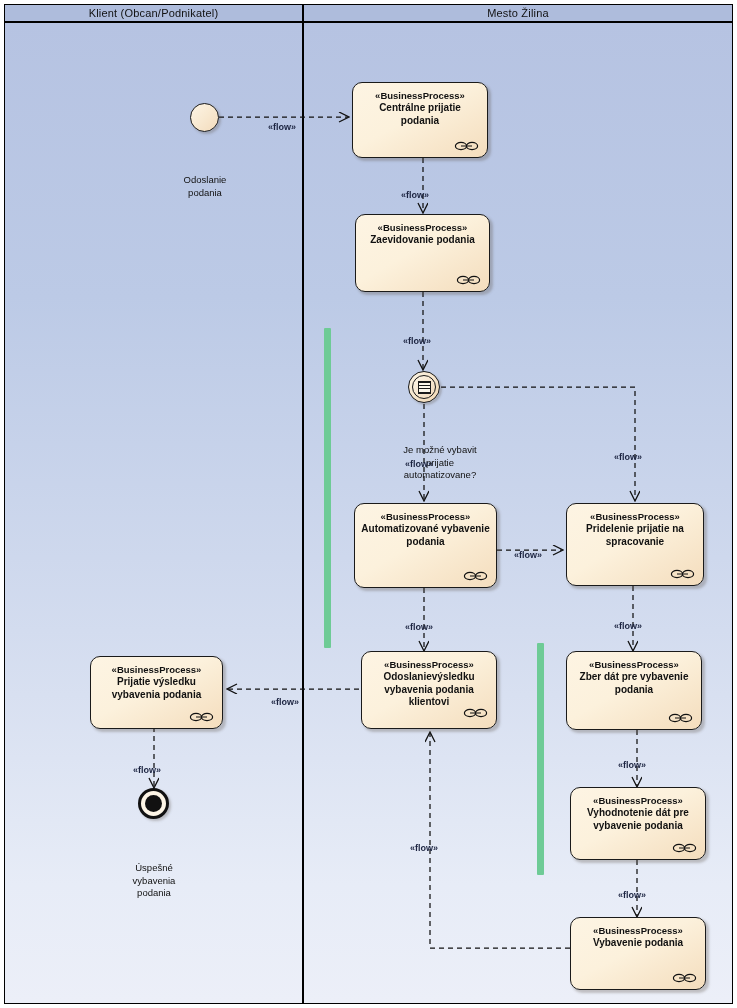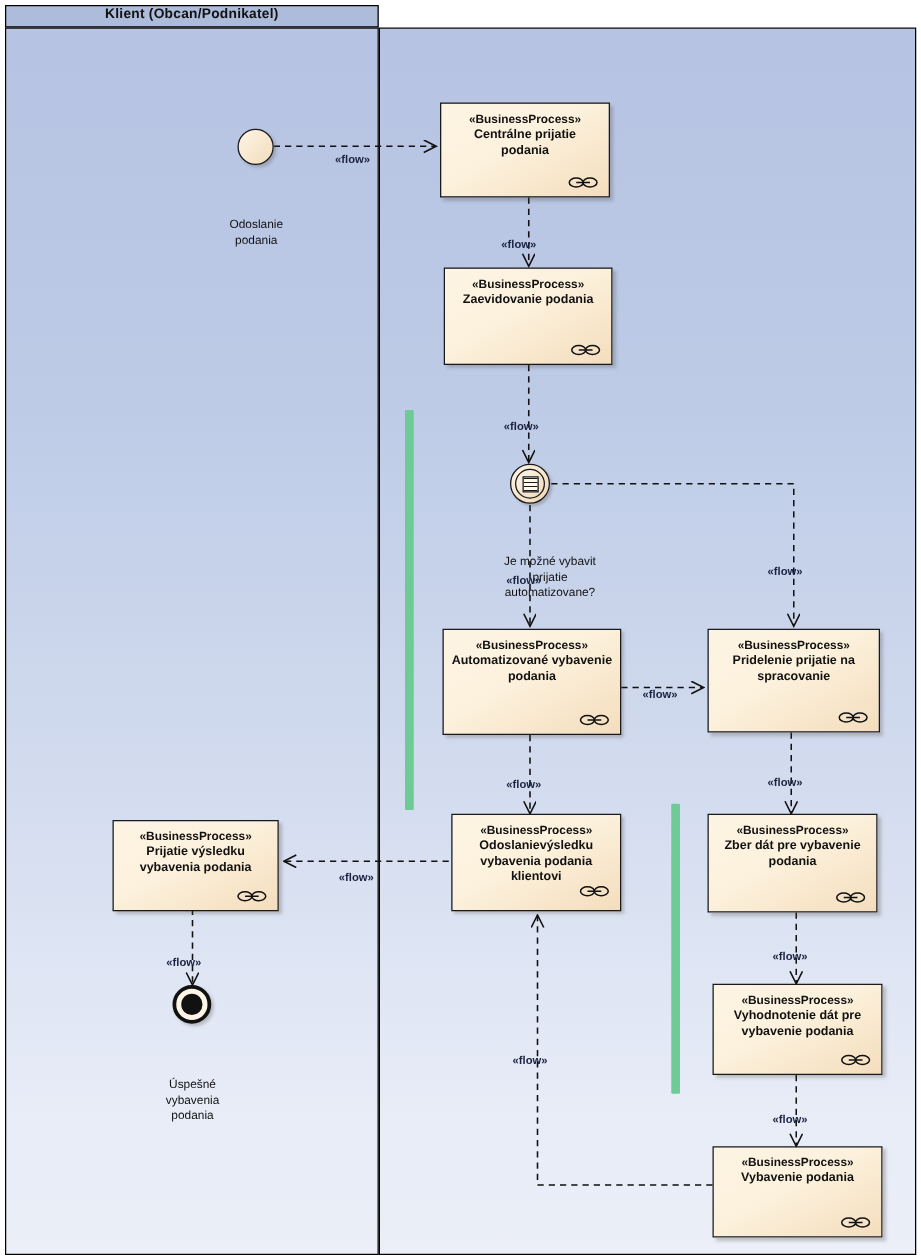--- a/index.html
+++ b/index.html
@@ -10,22 +10,22 @@
     overflow:hidden;
   }
   #canvas{position:relative;width:737px;height:1008px;}
 
   
   .lane-header{
     position:absolute;
     background:#aebcdc;
     border:1.5px solid #000;
     box-sizing:border-box;
-    display:flex;justify-content:center;
-    font-size:11px;font-weight:bold;color:#111;
+    display:flex;align-items:center;justify-content:center;
+    font-size:11px;font-weight:normal;color:#111;
     letter-spacing:.2px;
   }
   .lane-body{
     position:absolute;
     border:1.5px solid #000;
     box-sizing:border-box;
     background:linear-gradient(to bottom,#b6c3e2 0%,#bccae6 28%,#d3dcef 62%,#e7ecf7 88%,#eceff8 100%);
   }
 
   
@@ -33,21 +33,21 @@
     position:absolute;
     background:#6ecb96;
     border-radius:1px;
   }
 
   
   .bp{
     position:absolute;
     box-sizing:border-box;
     border:1.3px solid #1a1a1a;
-    border-radius:0;
+    border-radius:10px;
     background:linear-gradient(to bottom right,#fdf4e3 0%,#fcf1dc 45%,#f4ddbd 100%);
     box-shadow:2.5px 2.5px 2.5px rgba(90,80,70,.30);
     display:flex;flex-direction:column;
     align-items:center;justify-content:flex-start;
     padding-top:7px;
     overflow:hidden;
   }
   .bp .stereo{
     font-size:9.5px;color:#111;line-height:12px;white-space:nowrap;font-weight:bold;
   }
@@ -114,20 +114,23 @@
   
   #wires{position:absolute;left:0;top:0;width:737px;height:1008px;pointer-events:none;}
 </style>
 </head>
 <body>
 
 <div id="canvas">
 
   <div class="lane-header" style="left:4px;top:4px;width:299px;height:18px;">
     <span>Klient (Obcan/Podnikatel)</span>
+  </div>
+  <div class="lane-header" style="left:303px;top:4px;width:430px;height:18px;">
+    <span>Mesto Žilina</span>
   </div>
 
   <div class="lane-body" style="left:4px;top:22px;width:299px;height:982px;"></div>
   <div class="lane-body" style="left:303px;top:22px;width:430px;height:982px;"></div>
 
   <div class="phase-bar" style="left:324px;top:328px;width:7px;height:320px;"></div>
   <div class="phase-bar" style="left:537px;top:643px;width:7px;height:232px;"></div>
 
   <svg id="wires" viewBox="0 0 737 1008" xmlns="http://www.w3.org/2000/svg">
     <defs>

